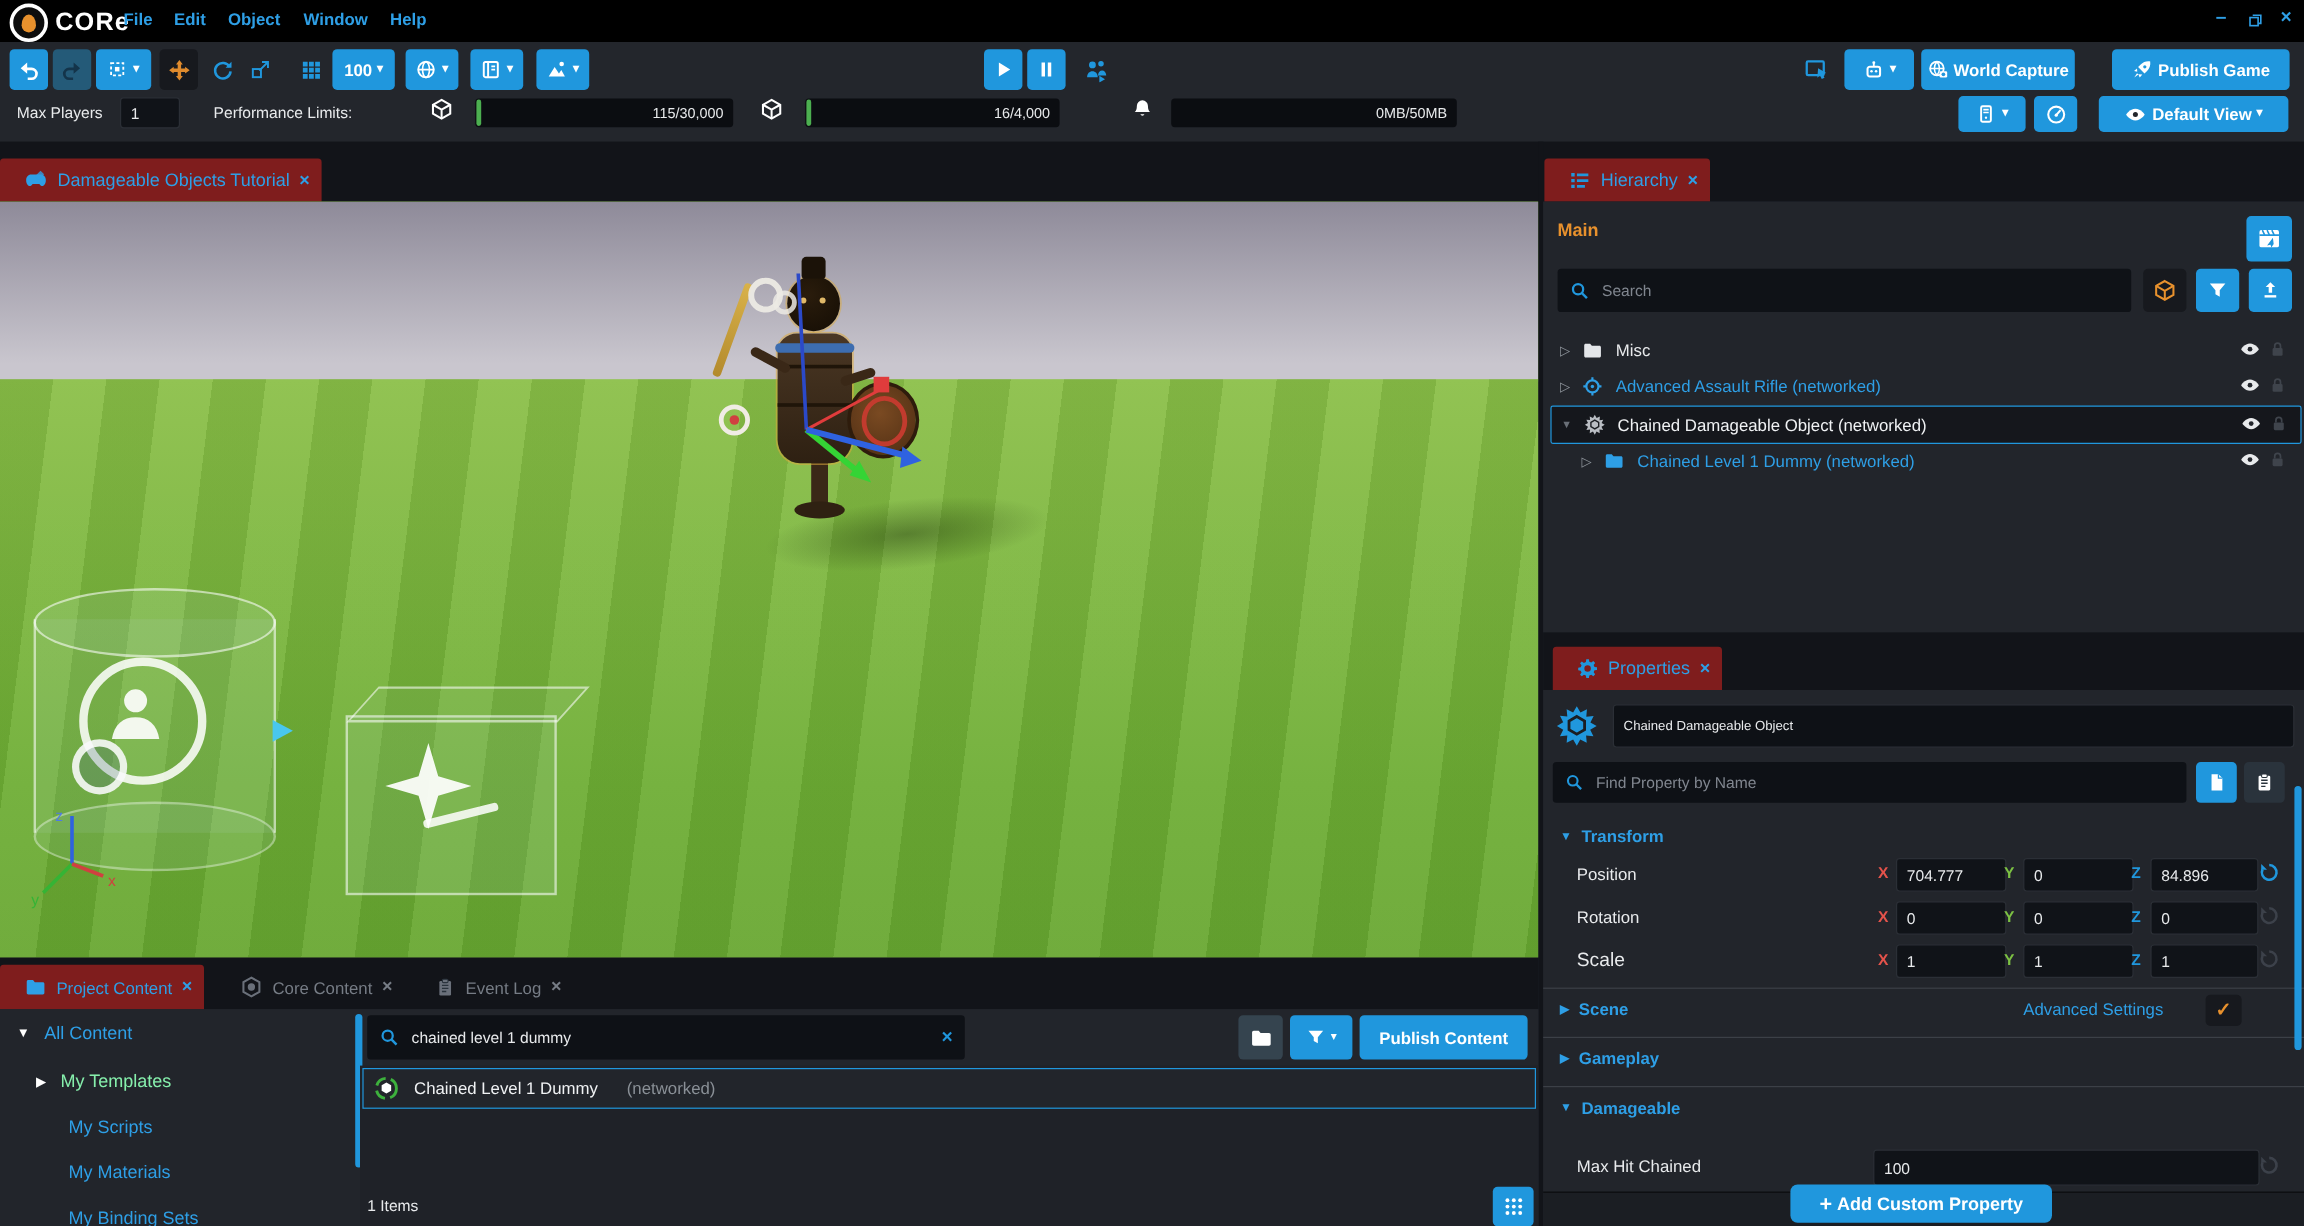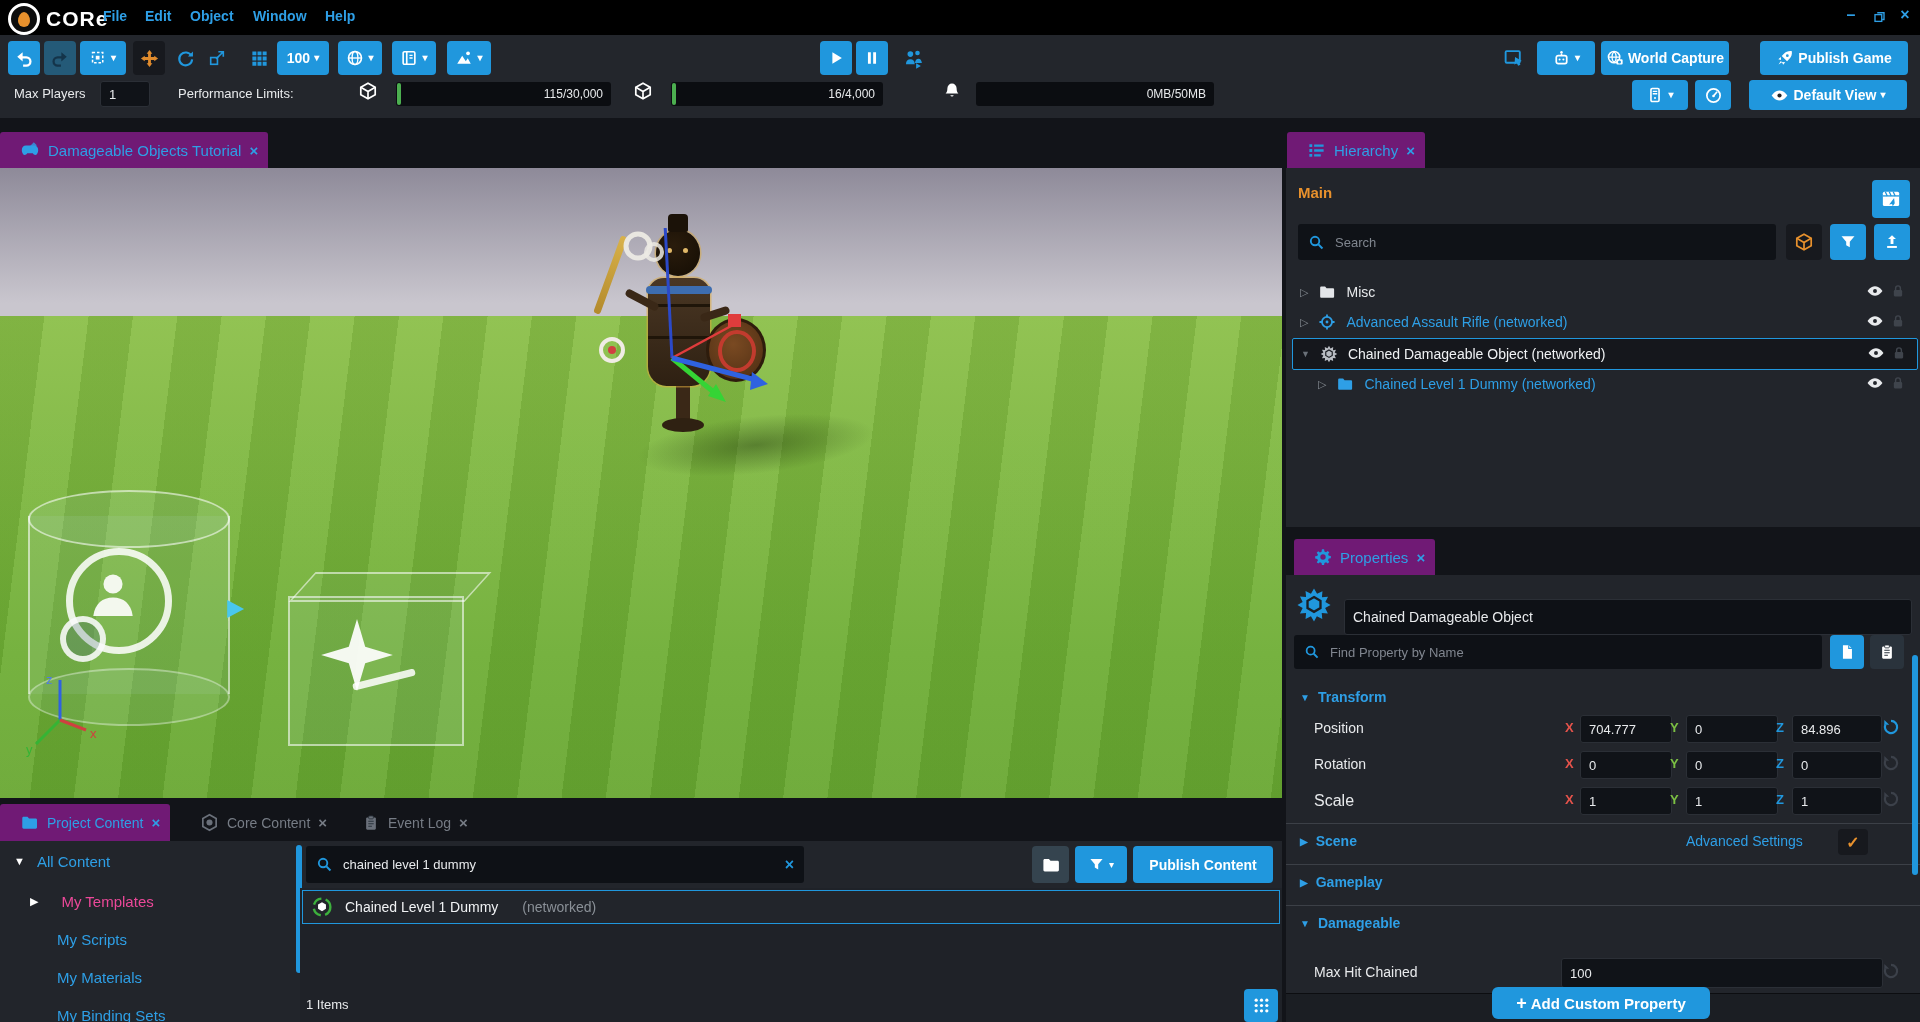--- a/index.html
+++ b/index.html
@@ -28,21 +28,21 @@
          font-size:12px;color:#e8eaec;}
   .meter .fill{position:absolute;left:1px;top:1px;bottom:1px;background:#4caf50;border-radius:2px;}
   .lbl{position:absolute;font-size:13px;color:#e8eaec;}
   .numbox{position:absolute;background:#101318;border:1px solid #2b2f36;border-radius:3px;color:#e8eaec;
           font-size:13px;display:flex;align-items:center;padding-left:8px;}
   .r2btn{top:45px;height:30px;}
   
   .tabstrip{position:absolute;background:#121419;}
   .tab{position:absolute;bottom:0;height:36px;display:flex;align-items:center;gap:8px;
        padding:0 10px;font-size:15px;border-radius:3px 3px 0 0;}
-  .tab.active{background:#701a75;color:#2e9fe6;padding-left:20px;}
+  .tab.active{background:#7f1d1d;color:#2e9fe6;padding-left:20px;}
   .tab.inactive{color:#767c85;}
   .tab .x{font-size:15px;font-weight:700;}
   
   #viewport{position:absolute;left:0;top:168px;width:1282px;height:630px;overflow:hidden;background:#7fb93e;}
   .sky{position:absolute;left:0;top:0;width:100%;height:150px;
        background:linear-gradient(#8e8a99,#c9c6ce 90%);}
   .grass{position:absolute;left:0;top:148px;width:100%;height:482px;
          background:linear-gradient(#8cc04a,#6fae36 70%,#69a833);}
   .stripes{position:absolute;inset:0;
      background:repeating-linear-gradient(97deg,rgba(30,70,5,.10) 0 44px,rgba(255,255,255,.05) 44px 88px);}
@@ -610,21 +610,21 @@
         </svg>
       <span>Properties</span>
       <span class="x">×</span>
     </div>
   </div>
 
   <div class="panel" style="left:1286px;top:575px;width:634px;height:447px">
     <span class="abs" style="left:10px;top:12px;color:#2097dd"><svg width="36" height="36">
           <use href="#i-burst"></use>
         </svg></span>
-    <input class="inp abs" style="left: 58px; top: 24px; width: 550px; height: 34px; font-size: 14px;" value="Chained Damageable Object">
+    <input class="inp abs" style="left: 58px; top: 12px; width: 550px; height: 34px; font-size: 11px;" value="Chained Damageable Object">
     <div class="search-wrap" style="left:8px;top:60px;width:508px;height:34px;background:#0e1116">
       <svg width="16" height="16" style="color:#2097dd">
           <use href="#i-magnify"></use>
         </svg>
       <input type="text" placeholder="Find Property by Name" style="">
     </div>
     <div class="sqbtn blue" style="left:544px;top:60px;width:34px;height:34px">
         <svg width="18" height="18">
           <use href="#i-page"></use>
         </svg>
@@ -753,21 +753,21 @@
   </div>
 
   <div class="panel" style="left:0;top:841px;width:1282px;height:181px">
 
     <div class="tree-row" style="left:0;top:8px;width:290px;height:24px">
       <span style="margin-left:14px;color:#fff;font-size:11px">▼</span>
       <span style="margin-left:12px;color:#2e9fe6;font-size:15px">All Content</span>
     </div>
     <div class="tree-row" style="left:0;top:48px;width:290px;height:24px">
       <span style="margin-left:30px;color:#fff;font-size:11px">▶</span>
-      <span style="margin-left:23px;color:#ec4899;font-size:15px">My Templates</span>
+      <span style="margin-left:12px;color:#86efac;font-size:15px">My Templates</span>
     </div>
     <div class="tree-row" style="left:0;top:86px;width:290px;height:24px">
       <span style="margin-left:57px;color:#2e9fe6;font-size:15px">My Scripts</span>
     </div>
     <div class="tree-row" style="left:0;top:124px;width:290px;height:24px">
       <span style="margin-left:57px;color:#2e9fe6;font-size:15px">My Materials</span>
     </div>
     <div class="tree-row" style="left:0;top:162px;width:290px;height:24px">
       <span style="margin-left:57px;color:#2e9fe6;font-size:15px">My Binding Sets</span>
     </div>

